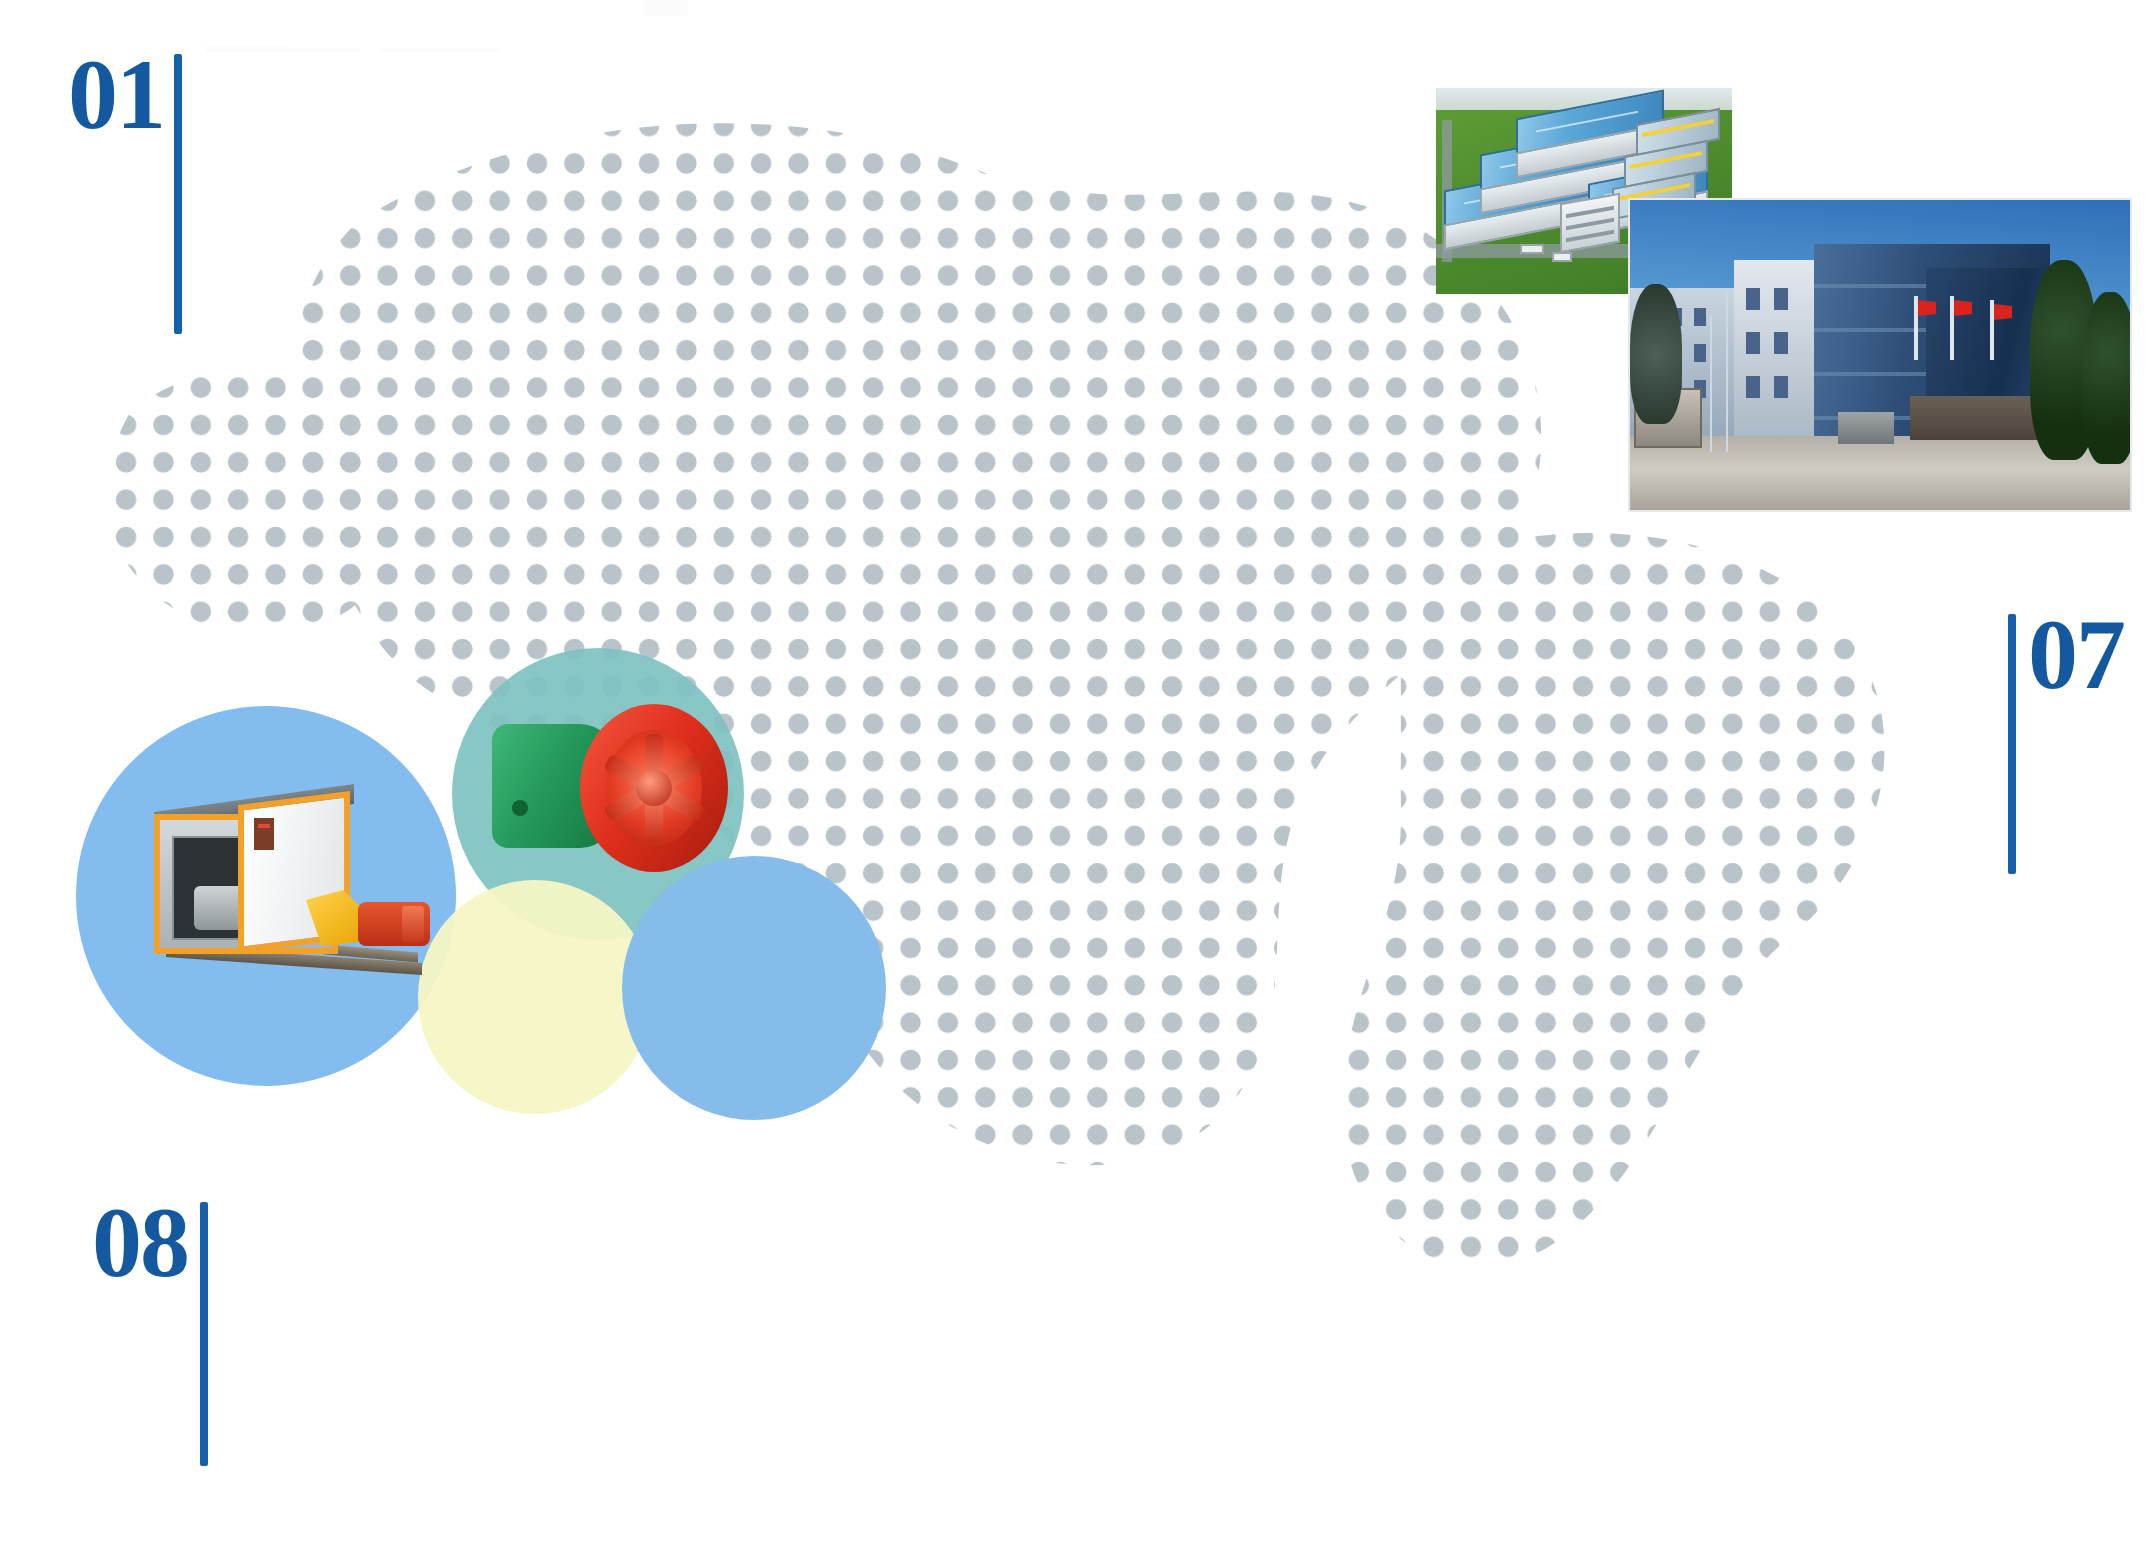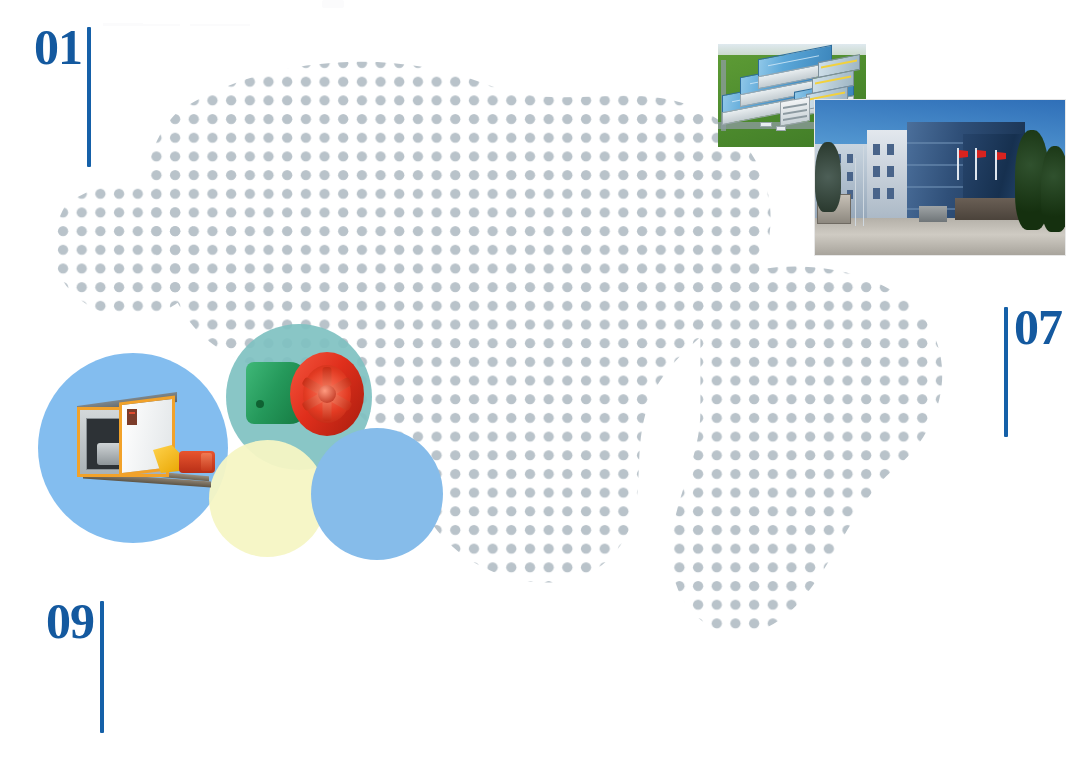--- a/index.html
+++ b/index.html
@@ -218,21 +218,21 @@
     <div class="num">01</div>
     <div class="rule"></div>
   </div>
 
   <div class="marker" id="marker-02">
     <div class="rule"></div>
     <div class="num">07</div>
   </div>
 
   <div class="marker" id="marker-03">
-    <div class="num">09</div>
+    <div class="num">08</div>
     <div class="rule"></div>
   </div>
 
   <div id="photo-factory">
     <div class="f-sky"></div>
     <div class="f-ground"></div>
     <div class="f-road" style="left:0;top:76%;width:100%;height:7px;"></div>
     <div class="f-road" style="left:2%;top:16%;width:5px;height:68%;"></div>
 
     <div class="hall" style="left:4px;top:44px;width:74px;height:30px;transform:skewY(-11deg);">

